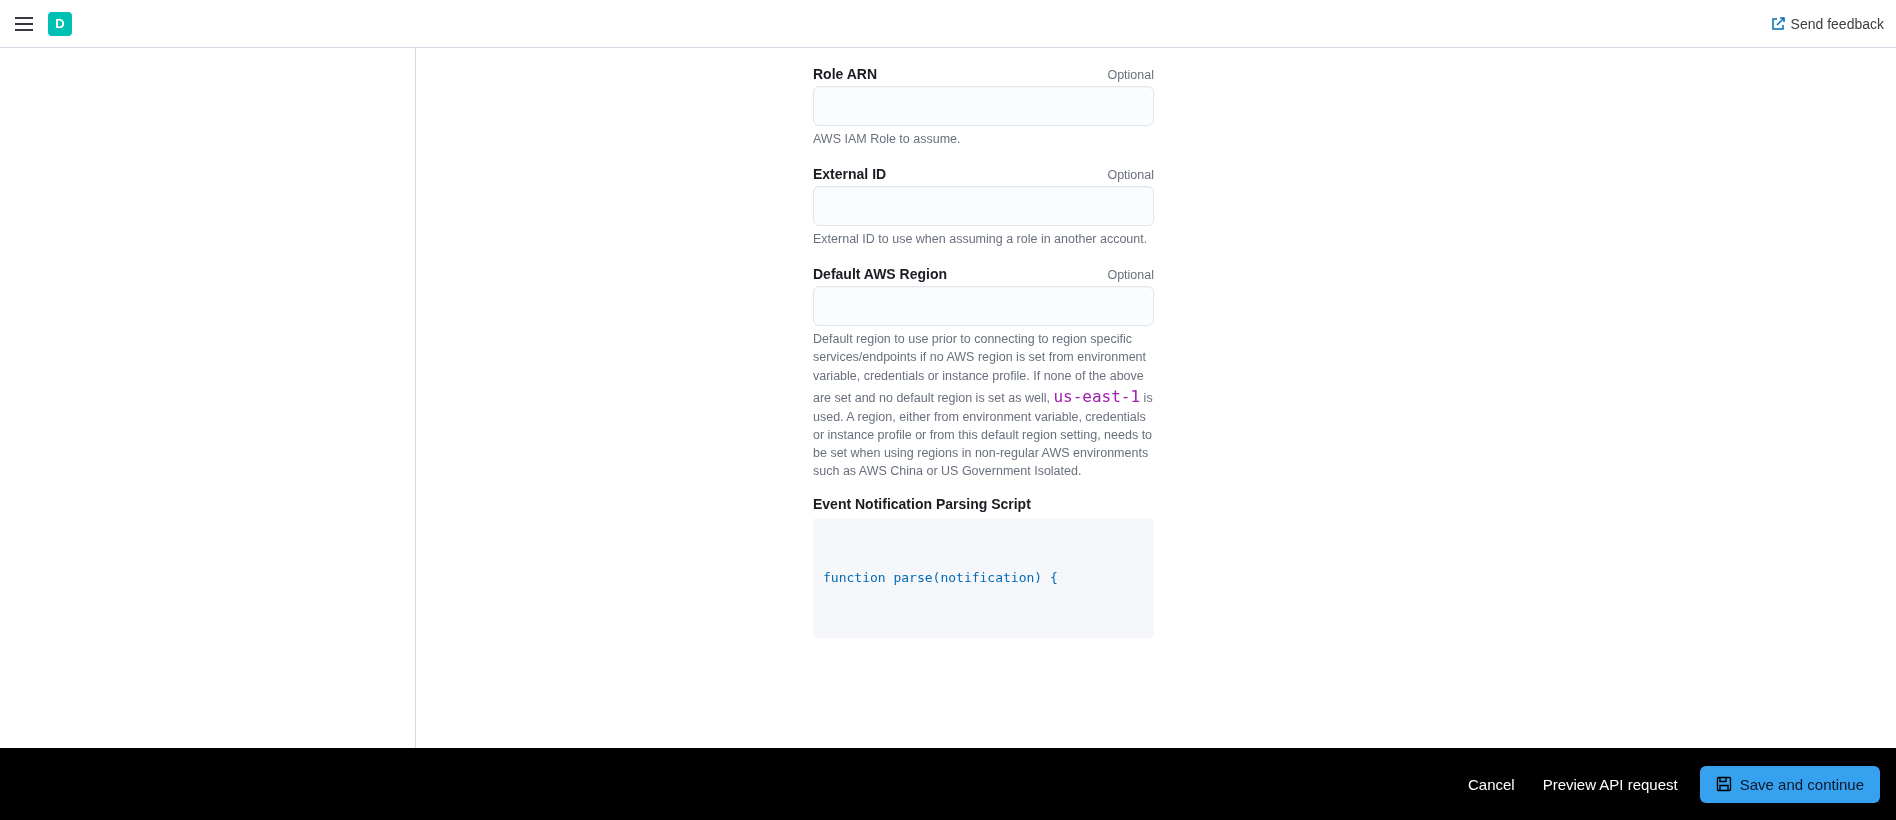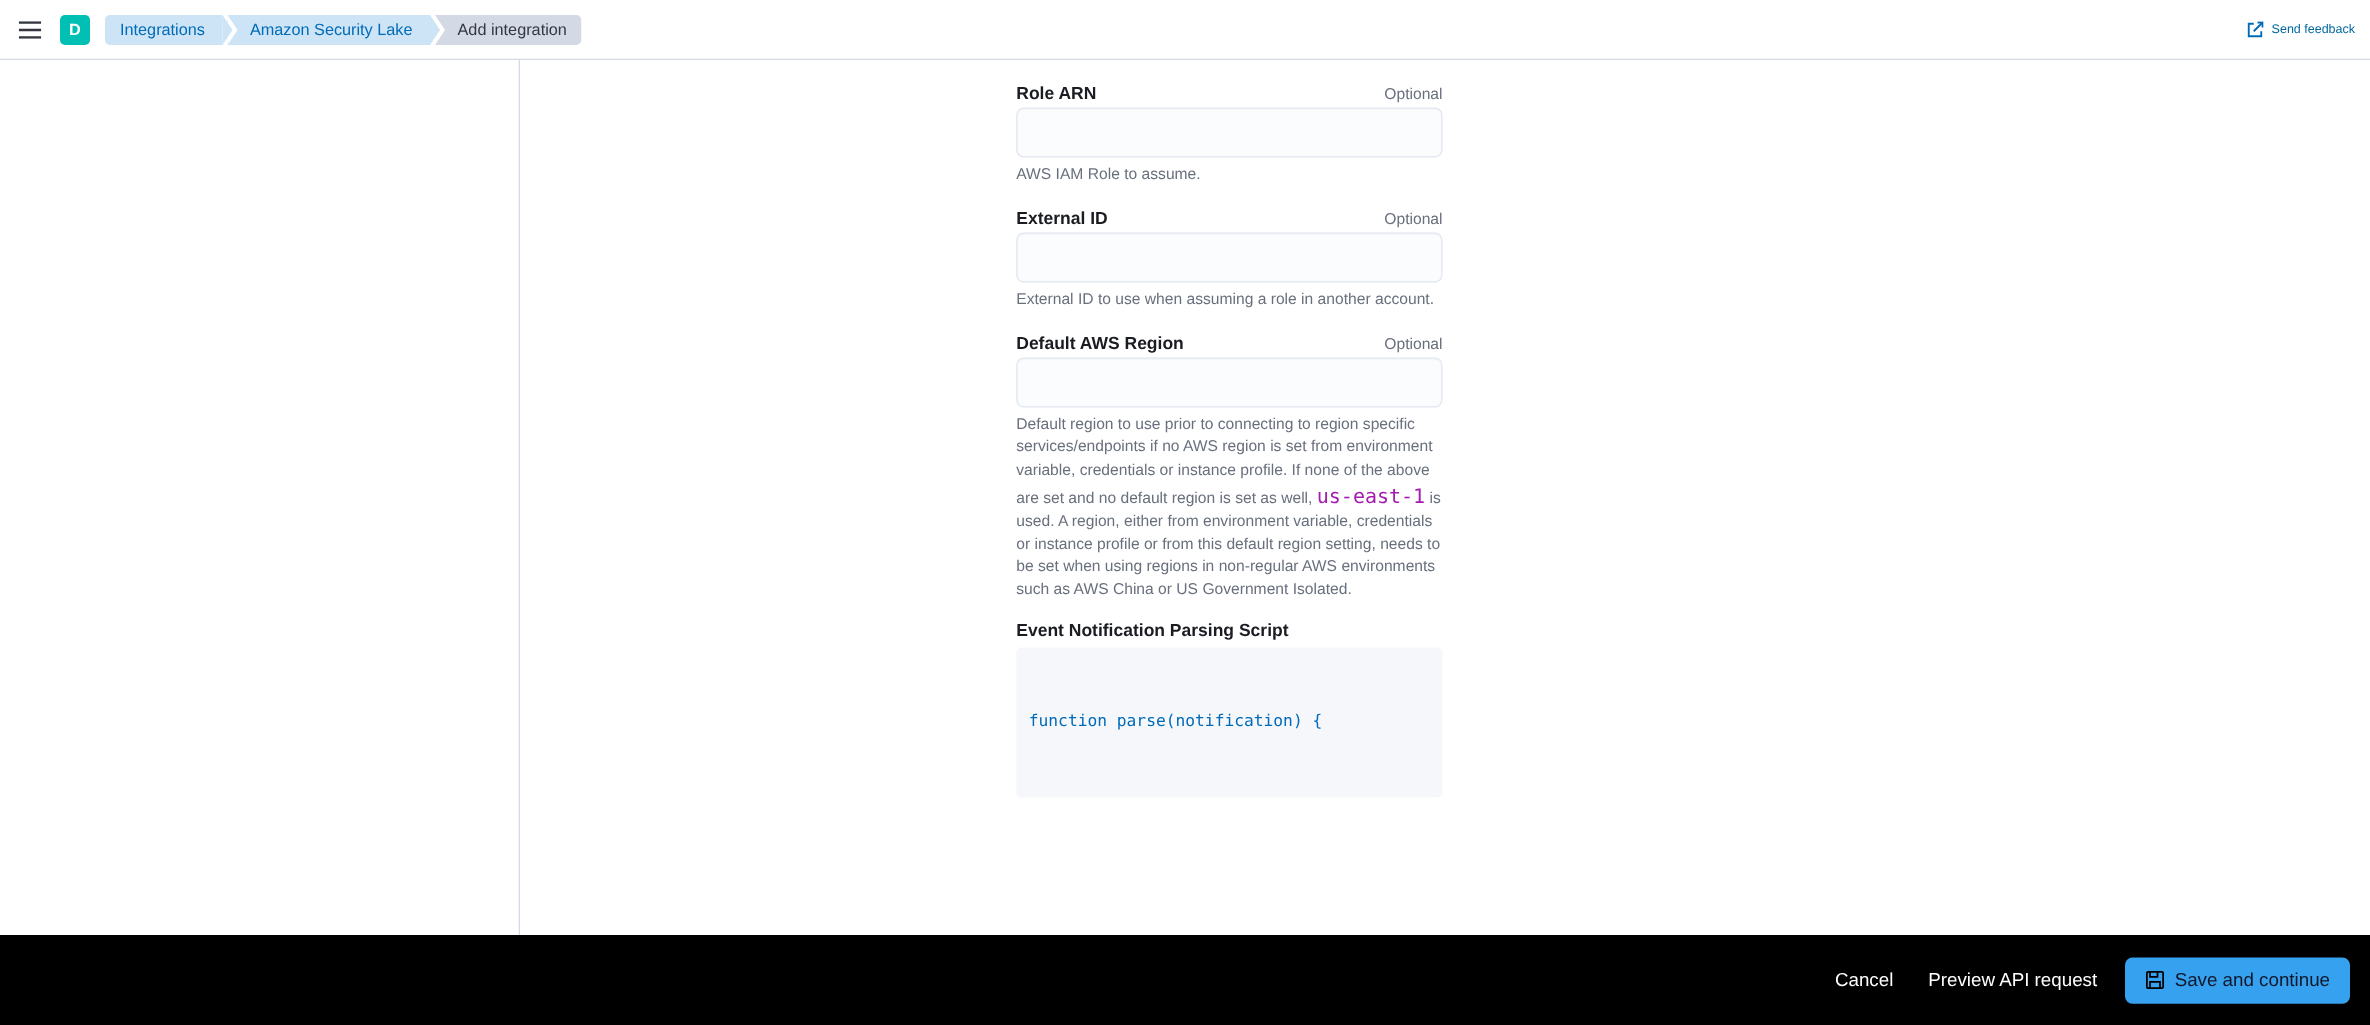--- a/index.html
+++ b/index.html
@@ -64,23 +64,23 @@
   }
   .crumb:first-child::before { display:none; }
   .crumb.current {
     background: #d3dae6;
     color: #343741;
     cursor: default;
   }
   .crumb.current::after { border-left-color: #d3dae6; display:none;}
   .crumb.current { border-top-right-radius: 4px; border-bottom-right-radius: 4px; padding-right:12px;}
   .header-right a {
-    color: #0369a1;
+    color: #404040;
     text-decoration: none;
-    font-size: 10px;
+    font-size: 14px;
     display: flex; align-items:center; gap:6px;
   }
   
   .main {
     flex: 1 1 auto;
     overflow: auto;
     background: #fff;
     position: relative;
   }
   .layout {
@@ -177,25 +177,20 @@
 <body>
 
 <div class="header">
   <div class="header-left">
     <div class="hamburger">
       <svg width="18" height="14" viewBox="0 0 18 14">
           <path d="M0 1h18M0 7h18M0 13h18" stroke="#343741" stroke-width="2"></path>
         </svg>
     </div>
     <div class="avatar">D</div>
-    <div class="breadcrumbs">
-      <div class="crumb">Integrations</div>
-      <div class="crumb">Amazon Security Lake</div>
-      <div class="crumb current">Add integration</div>
-    </div>
   </div>
   <div class="header-right">
     <a href="#">
       <svg width="14" height="14" viewBox="0 0 14 14" fill="none" stroke="#006bb8" stroke-width="1.5">
           <path d="M6 2H2v10h10V8"></path>
           <path d="M9 1h4v4"></path>
           <path d="M13 1L6 8"></path>
         </svg>
       <span>Send feedback</span>
     </a>

